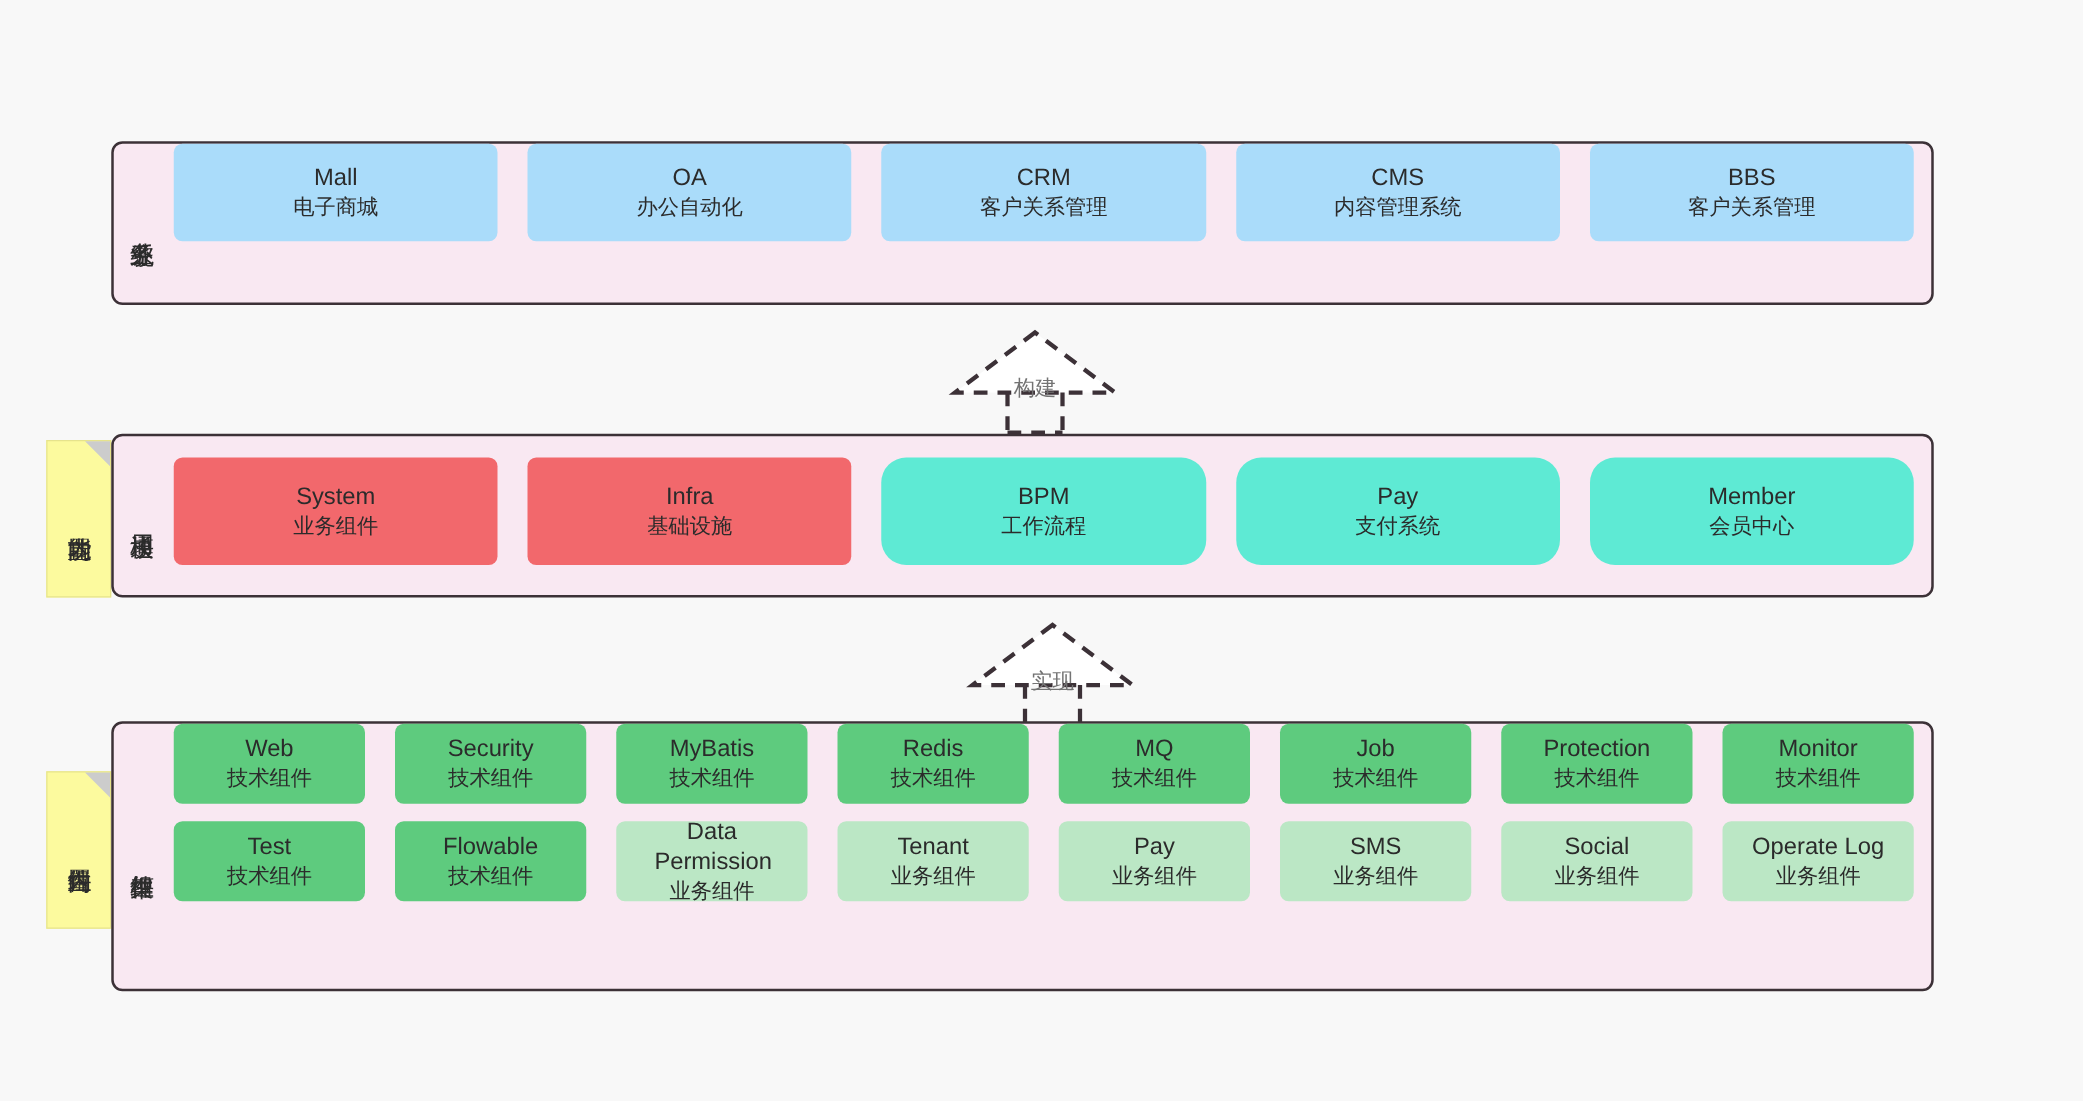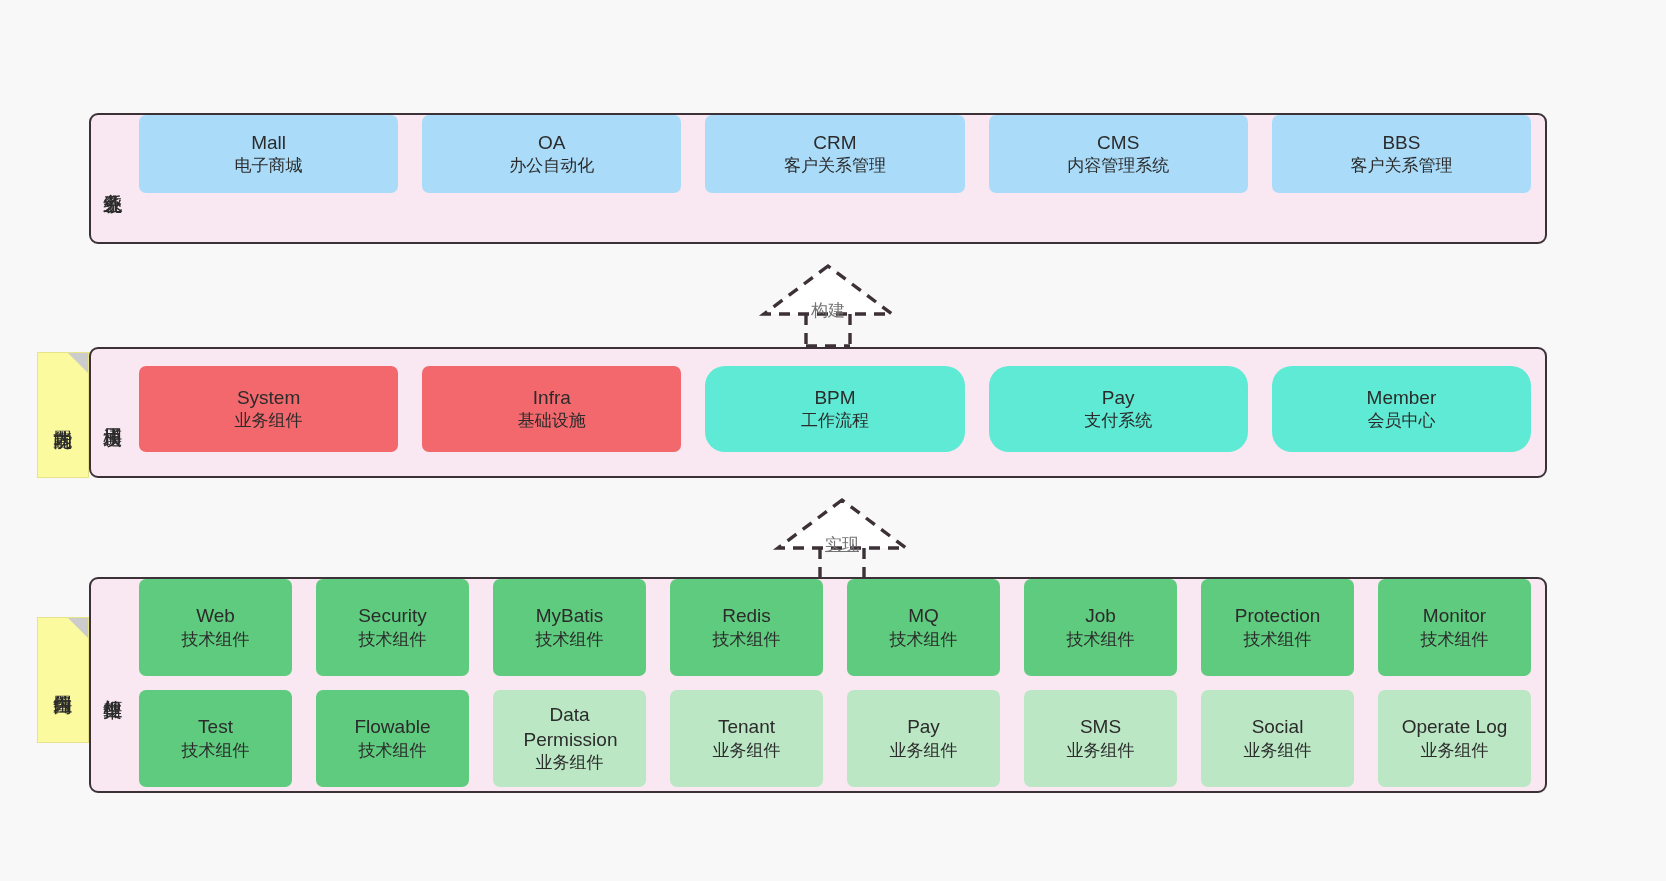--- a/index.html
+++ b/index.html
@@ -69,21 +69,21 @@
   .cell .t2{font-size:17px;}
 
   .c-blue        {background:#aadcfa;}
   .c-red         {background:#f2686c;}
   .c-pink        {background:#5eead4;border-radius:20px;}
   .c-green-dark  {background:#5ecb7e;}
   .c-green-light {background:#bbe7c5;}
 
   .h1-cell{height:78px;}
   .h2-cell{height:86px;margin-top:17px;}
-  .h3-cell{height:97px;}
+  .h3-cell{height:64px;}
 
   
   .note{
     position:absolute;
     box-sizing:border-box;
     width:52px;
     background:#fcfa9e;
     border:1.3px solid #e6e38c;
     display:flex;
     align-items:center;

